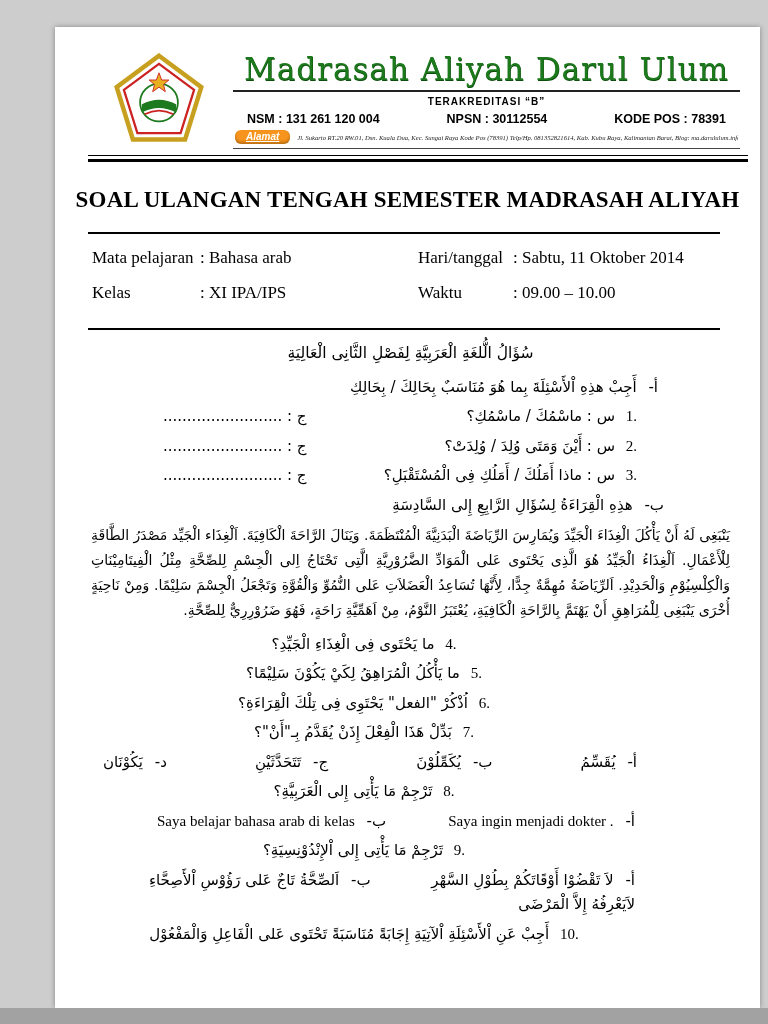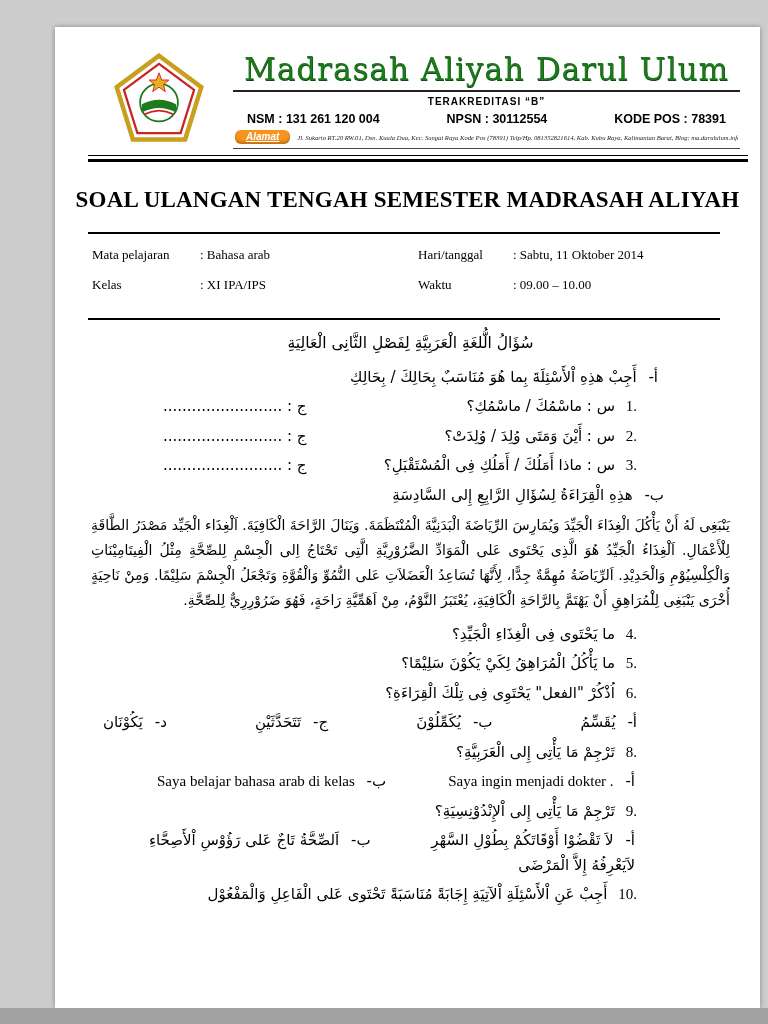--- a/index.html
+++ b/index.html
@@ -33,31 +33,31 @@
   .address{font-size:6.6px;font-style:italic;color:#222;white-space:nowrap;overflow:hidden;flex:1;text-align:left;}
   .double-rule{margin:6px 12px 0 33px;}
   .dr-thin{border-top:1.5px solid #000;margin-bottom:3px;}
   .dr-thick{border-top:3px solid #000;}
   
   .title-block{text-align:center;margin-top:20px;font-weight:bold;font-size:23px;line-height:1.6;letter-spacing:.2px;}
   .rule{border-top:2px solid #000;margin:13px 40px 0 33px;}
   
   .info-grid{
     display:grid;grid-template-columns:108px 218px 95px 1fr;
-    padding:13px 40px 12px 37px;font-size:13px;row-gap:14px;line-height:1.25;
+    padding:13px 40px 12px 37px;font-size:17px;row-gap:14px;line-height:1.25;
   }
   
   .arabic{
     direction:rtl;font-family:"DejaVu Sans", sans-serif;font-size:15px;color:#000;
     padding:12px 30px 0 36px;line-height:1.5;
   }
   .ar-center{text-align:center;font-size:15.5px;margin-bottom:10px;}
   .ar-line{margin-bottom:7px;}
   .indent-a{padding-right:72px;}
-  .indent-item{padding-right:93px;}
+  .indent-item{padding-right:93px;text-align:center;}
   .num{display:inline-block;direction:ltr;unicode-bidi:embed;margin-left:6px;font-family:"Liberation Serif", serif;font-size:15px;}
   .marker{margin-left:7px;}
   .qa-row{display:flex;justify-content:space-between;align-items:baseline;padding-right:93px;padding-left:72px;margin-bottom:7px;}
   .reading{text-align:justify;line-height:1.78;font-size:14px;margin:2px 0 10px 0;}
   .opts-row{display:flex;justify-content:space-between;align-items:baseline;padding-right:93px;padding-left:12px;margin-bottom:7px;}
   .opts-row.q8{padding-left:66px;padding-right:95px;}
   .opts-row.q9{padding-left:58px;padding-right:95px;margin-bottom:2px;}
   .latin{font-family:"Liberation Serif", serif;direction:ltr;unicode-bidi:embed;}
 </style>
 </head>
@@ -155,20 +155,24 @@
       <span>ما يَحْتَوى فِى الْغِذَاءِ الْجَيِّدِ؟</span>
     </div>
     <div class="ar-line indent-item">
       <span class="num">5.</span>
       <span>ما يَأْكُلُ الْمُرَاهِقُ لِكَيْ يَكُوْنَ سَلِيْمًا؟</span>
     </div>
     <div class="ar-line indent-item">
       <span class="num">6.</span>
       <span>اُذْكُرْ "الفعل" يَحْتَوِى فِى تِلْكَ الْقِرَاءَةِ؟</span>
     </div>
+    <div class="ar-line indent-item">
+      <span class="num">7.</span>
+      <span>بَدِّلْ هَذَا الْفِعْلَ إِذَنْ يُقَدَّمُ بِـ"أَنْ"؟</span>
+    </div>
 
     <div class="opts-row">
       <span>
         <span class="marker">أ-</span>
         <span>يُقَسِّمُ</span>
       </span>
       <span>
         <span class="marker">ب-</span>
         <span>يُكَمِّلُوْنَ</span>
       </span>

